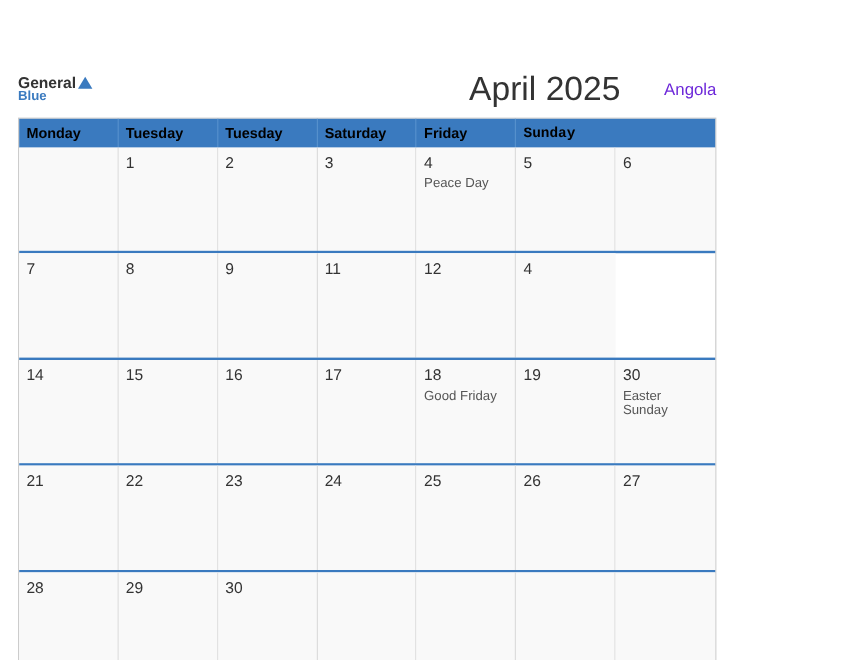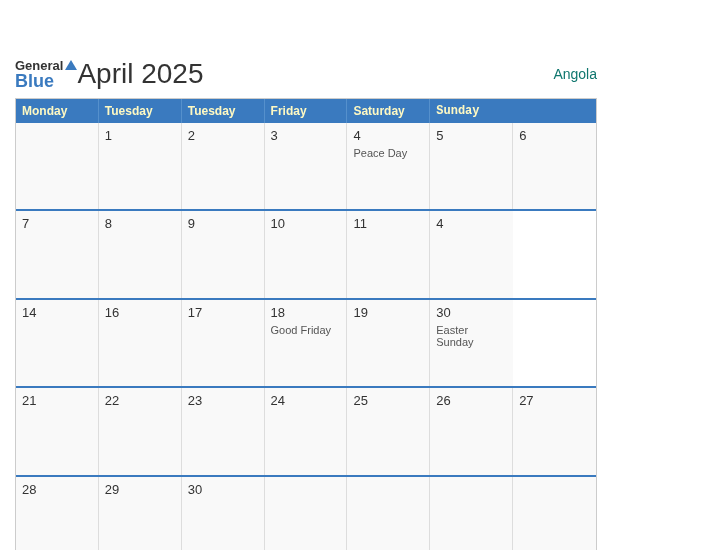--- a/index.html
+++ b/index.html
@@ -28,21 +28,21 @@
       display: flex;
       flex-direction: column;
       line-height: 1;
     }
     .logo-general {
       font-size: 13px;
       font-weight: bold;
       color: #333;
     }
     .logo-blue {
-      font-size: 18px;
+      font-size: 11px;
       font-weight: bold;
       color: #3a7abf;
     }
     .logo-triangle {
       display: inline-block;
       width: 0;
       height: 0;
       border-left: 6px solid transparent;
       border-right: 6px solid transparent;
       border-bottom: 10px solid #3a7abf;
@@ -50,42 +50,42 @@
       vertical-align: middle;
     }
     .logo-row {
       display: flex;
       align-items: center;
     }
     .title {
       font-size: 28px;
       color: #333;
       font-weight: normal;
-      text-align: left;
+      text-align: right;
       flex: 1;
     }
     .country {
       font-size: 14px;
-      color: #0f766e;
+      color: #6d28d9;
       text-align: right;
       min-width: 80px;
     }
     .calendar {
       flex: 1;
       display: flex;
       flex-direction: column;
       border: 1px solid #ccc;
     }
     .cal-header {
       display: grid;
       grid-template-columns: repeat(7, 1fr);
       background: #3a7abf;
     }
     .cal-header-cell {
-      color: #fef9c3;
+      color: #000000;
       font-size: 12px;
       font-weight: bold;
       padding: 5px 6px;
       text-align: left;
       border-right: 1px solid #5590cc;
     }
     .cal-header-cell:last-child {
       border-right: none;
       font-family: Liberation Mono, monospace;
     }
@@ -144,22 +144,22 @@
     </div>
     <div class="title">April 2025</div>
     <div class="country">Angola</div>
   </div>
 
   <div class="calendar">
     <div class="cal-header">
     <div class="cal-header-cell">Monday</div>
         <div class="cal-header-cell">Tuesday</div>
         <div class="cal-header-cell">Tuesday</div>
+        <div class="cal-header-cell">Saturday</div>
         <div class="cal-header-cell">Friday</div>
-        <div class="cal-header-cell">Saturday</div>
         <div class="cal-header-cell">Sunday</div>
       </div>
     <div class="cal-body">
     <div class="cal-week">
           <div class="cal-cell empty"></div>
           <div class="cal-cell">
             <div class="day-num">1</div>
           </div>
           <div class="cal-cell">
             <div class="day-num">2</div>
@@ -182,32 +182,35 @@
           <div class="cal-cell">
             <div class="day-num">7</div>
           </div>
           <div class="cal-cell">
             <div class="day-num">8</div>
           </div>
           <div class="cal-cell">
             <div class="day-num">9</div>
           </div>
           <div class="cal-cell">
-            <div class="day-num">10</div>
-          </div>
-          <div class="cal-cell">
             <div class="day-num">11</div>
           </div>
           <div class="cal-cell">
+            <div class="day-num">12</div>
+          </div>
+          <div class="cal-cell">
             <div class="day-num">4</div>
           </div>
         </div>
         <div class="cal-week">
           <div class="cal-cell">
             <div class="day-num">14</div>
+          </div>
+          <div class="cal-cell">
+            <div class="day-num">15</div>
           </div>
           <div class="cal-cell">
             <div class="day-num">16</div>
           </div>
           <div class="cal-cell">
             <div class="day-num">17</div>
           </div>
           <div class="cal-cell">
             <div class="day-num">18</div>
             <div class="day-event">Good Friday</div>

